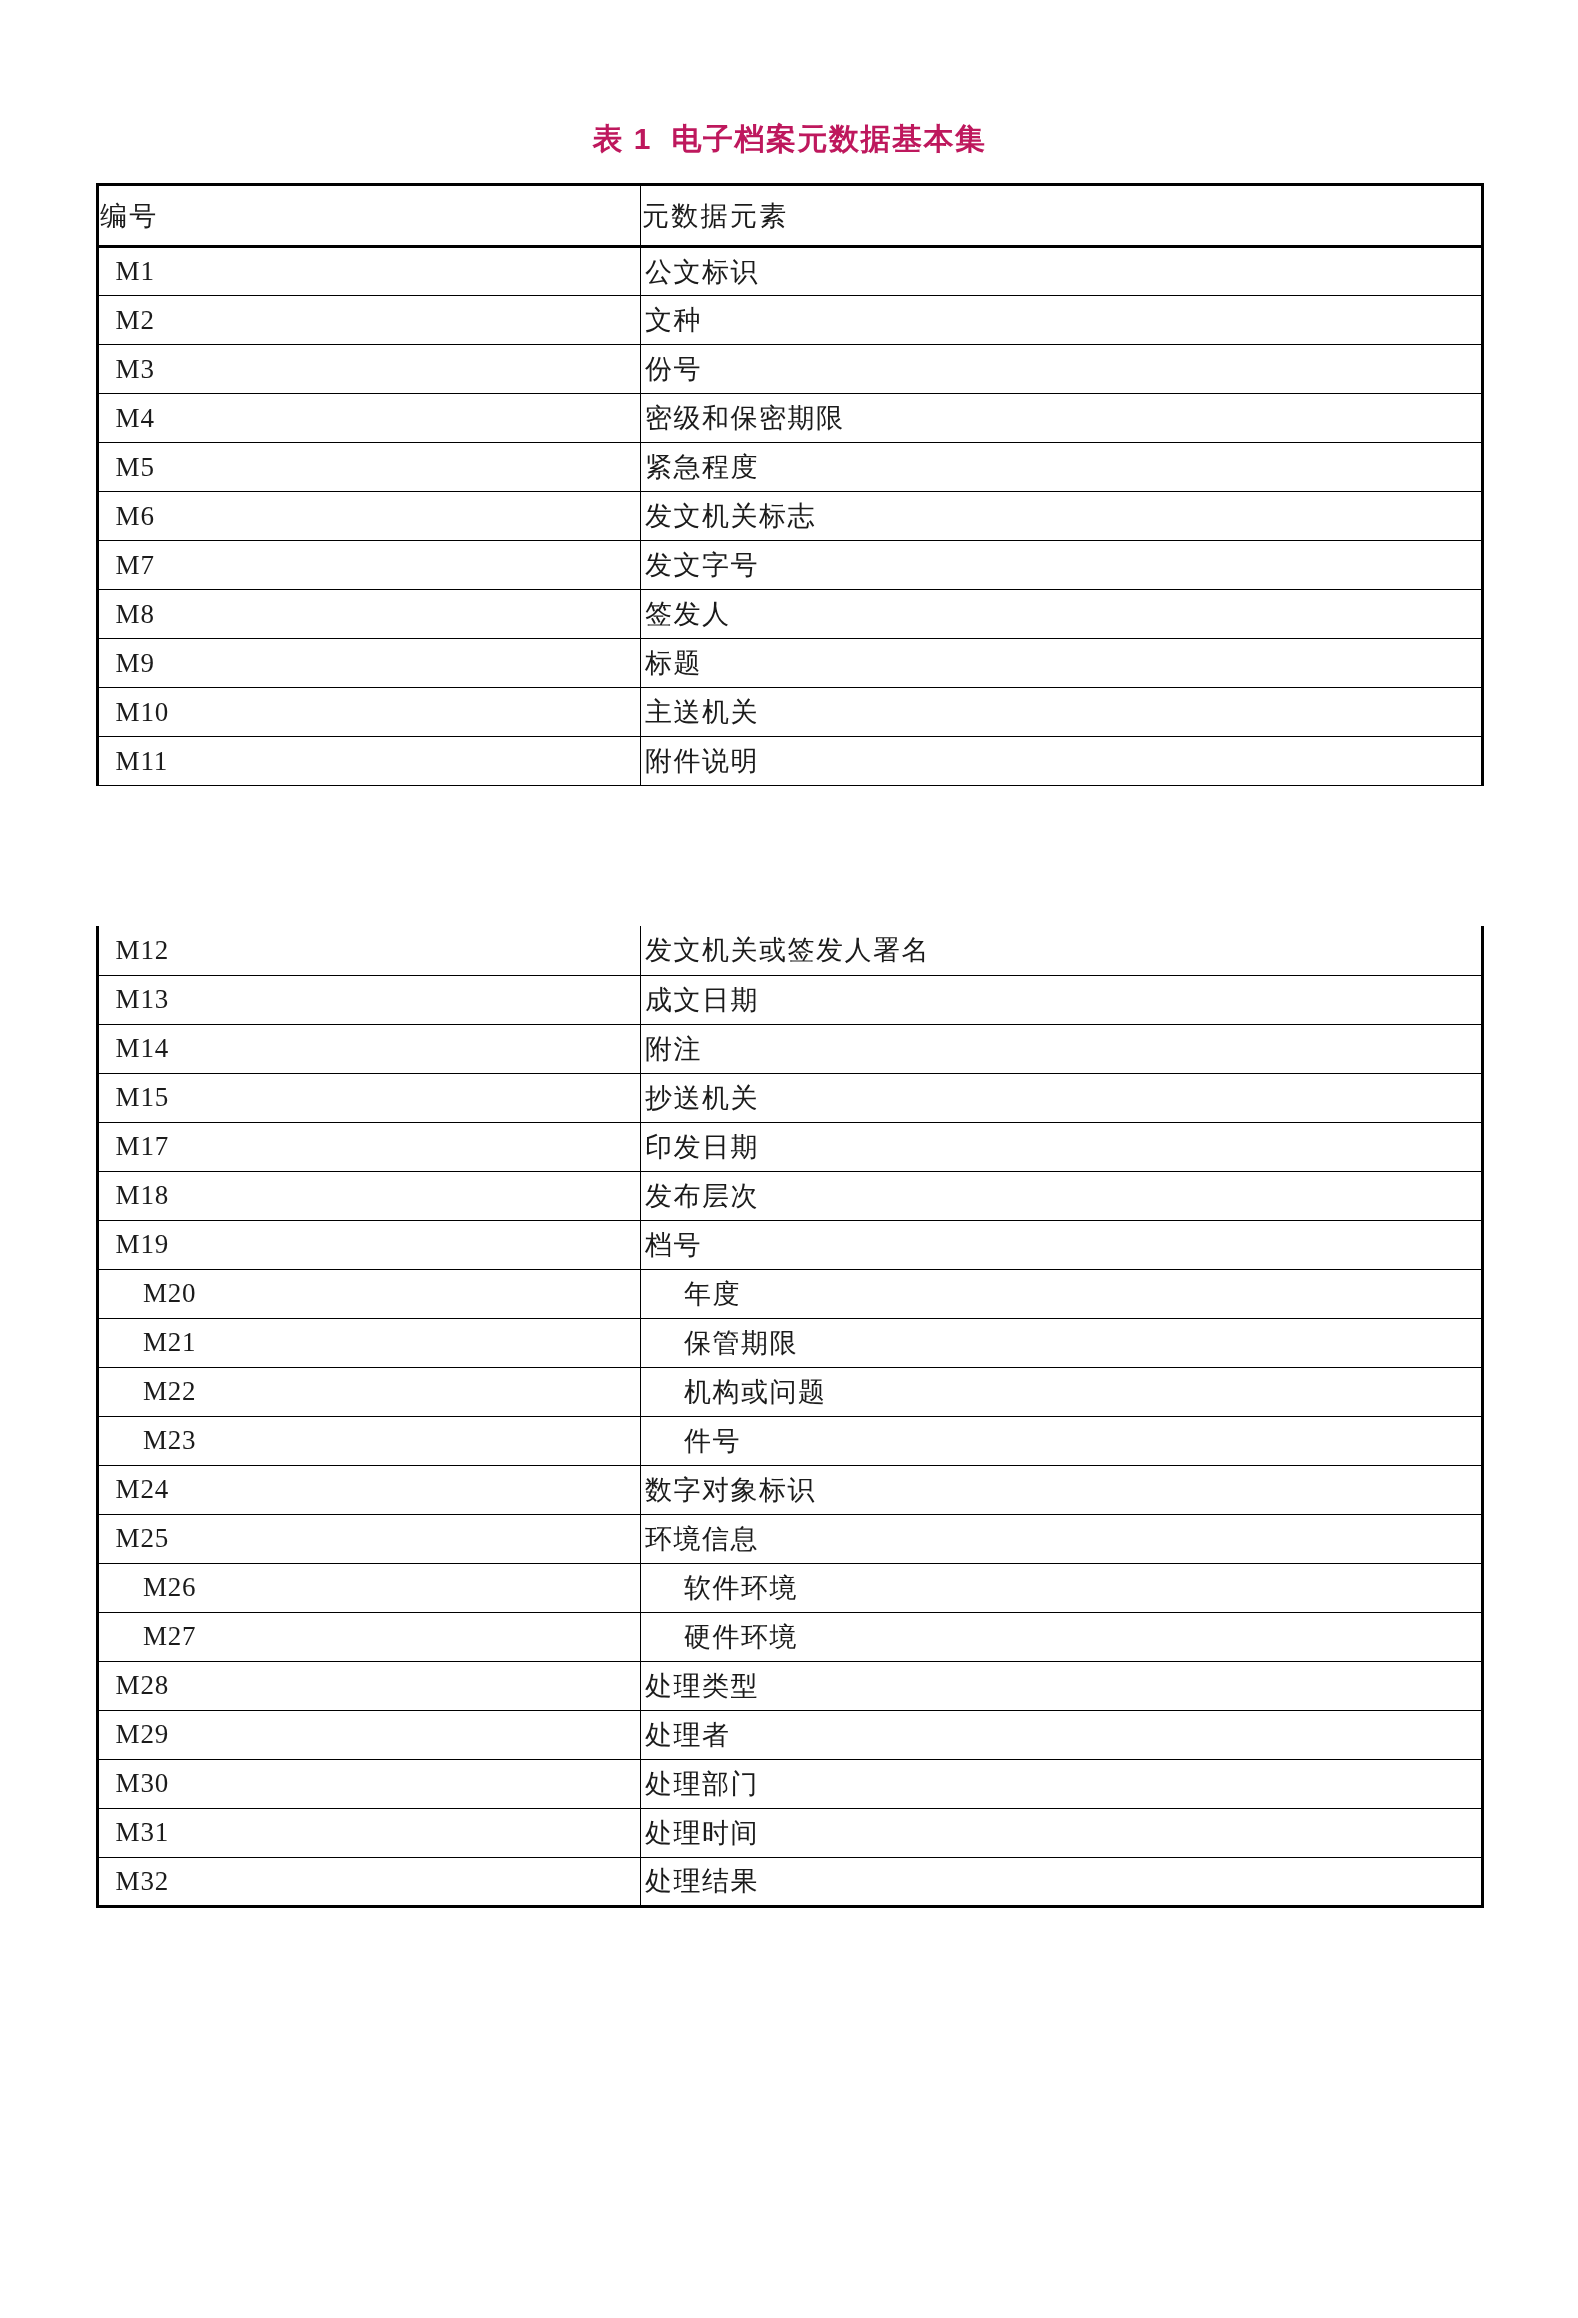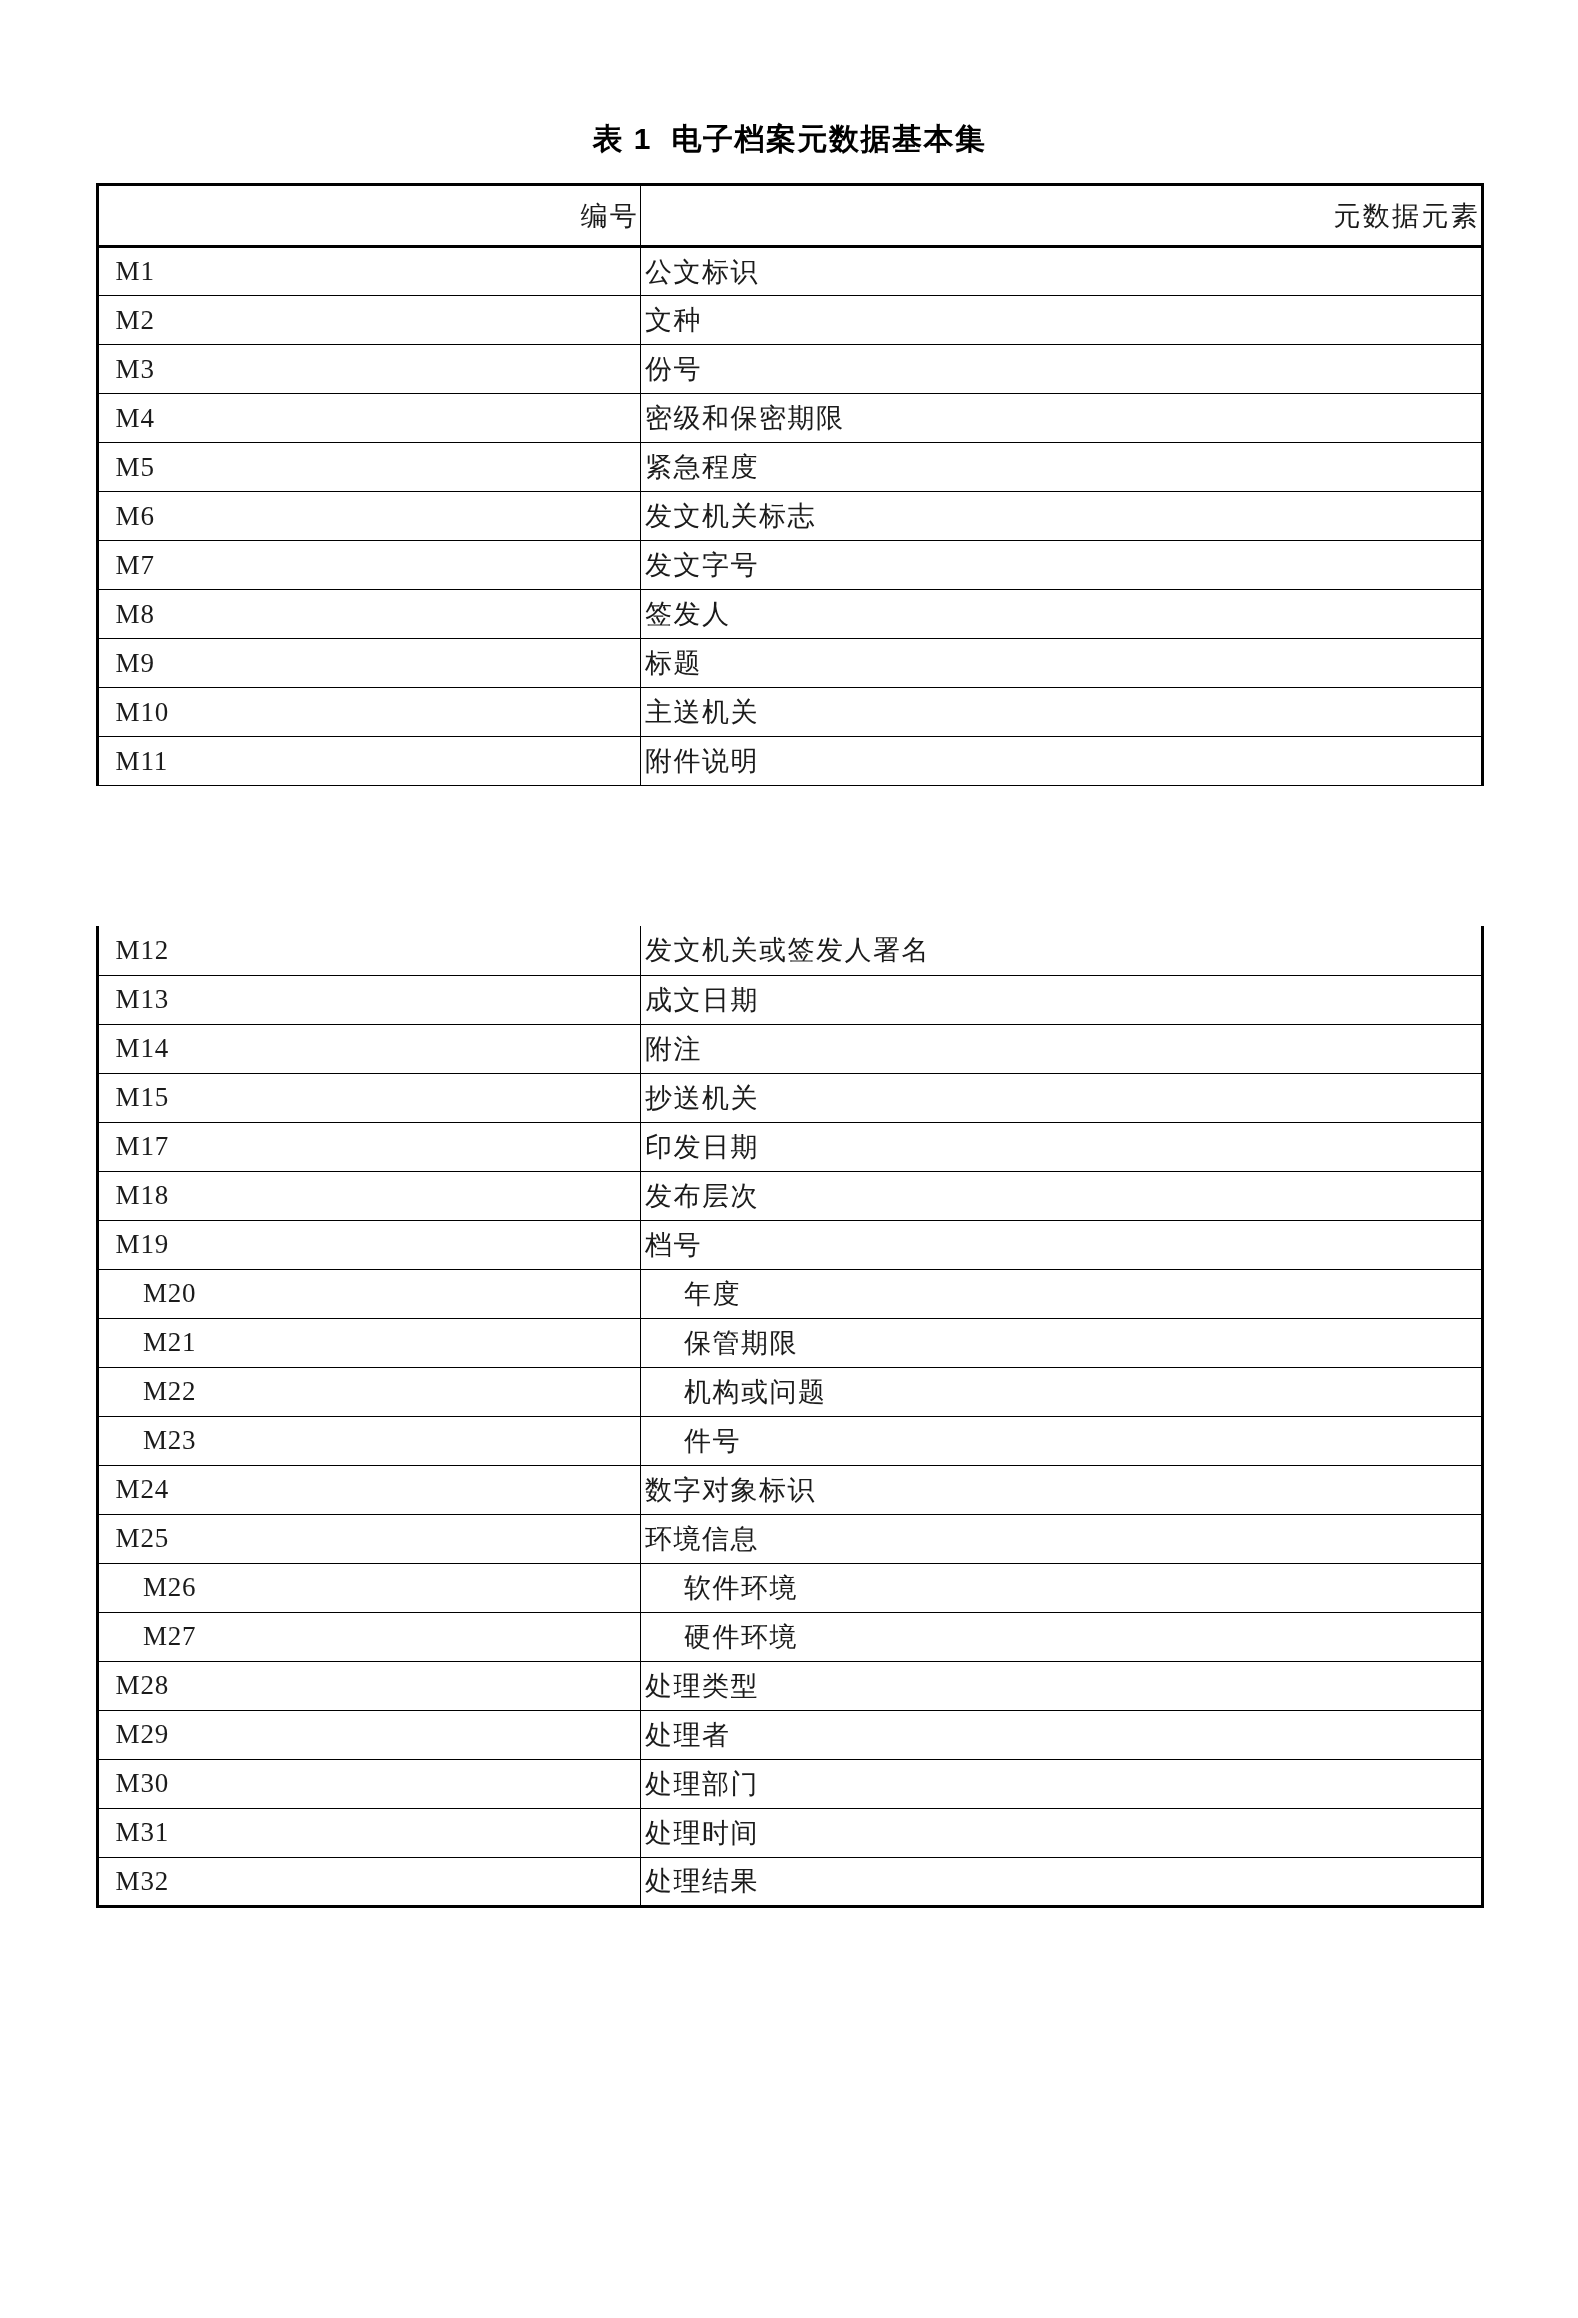--- a/index.html
+++ b/index.html
@@ -20,21 +20,21 @@
     position: absolute;
     top: 119px;
     left: 0;
     width: 100%;
     text-align: center;
     font-family: "Liberation Sans", "DejaVu Sans", sans-serif;
     font-weight: bold;
     font-size: 30px;
     letter-spacing: 1.5px;
     white-space: pre;
-    color: #000000;
+    color: #be185d;
   }
 
   
   table.seg {
     position: absolute;
     left: 96px;
     width: 1388px;
     border-collapse: collapse;
     table-layout: fixed;
   }
@@ -65,21 +65,21 @@
     border-top: 2.3px solid #000;
   }
 
   th, td {
     font-size: 27px;
     font-weight: normal;
     vertical-align: middle;
     overflow: hidden;
   }
   th {
-    text-align: right;
+    text-align: left;
     letter-spacing: 2.3px;
   }
   col.c-code { width: 543px; }
 
   td.code {
     border-right: 1.5px solid #000;
     padding-left: 16.6px;
     letter-spacing: 0.8px;
   }
   th.code-h {

